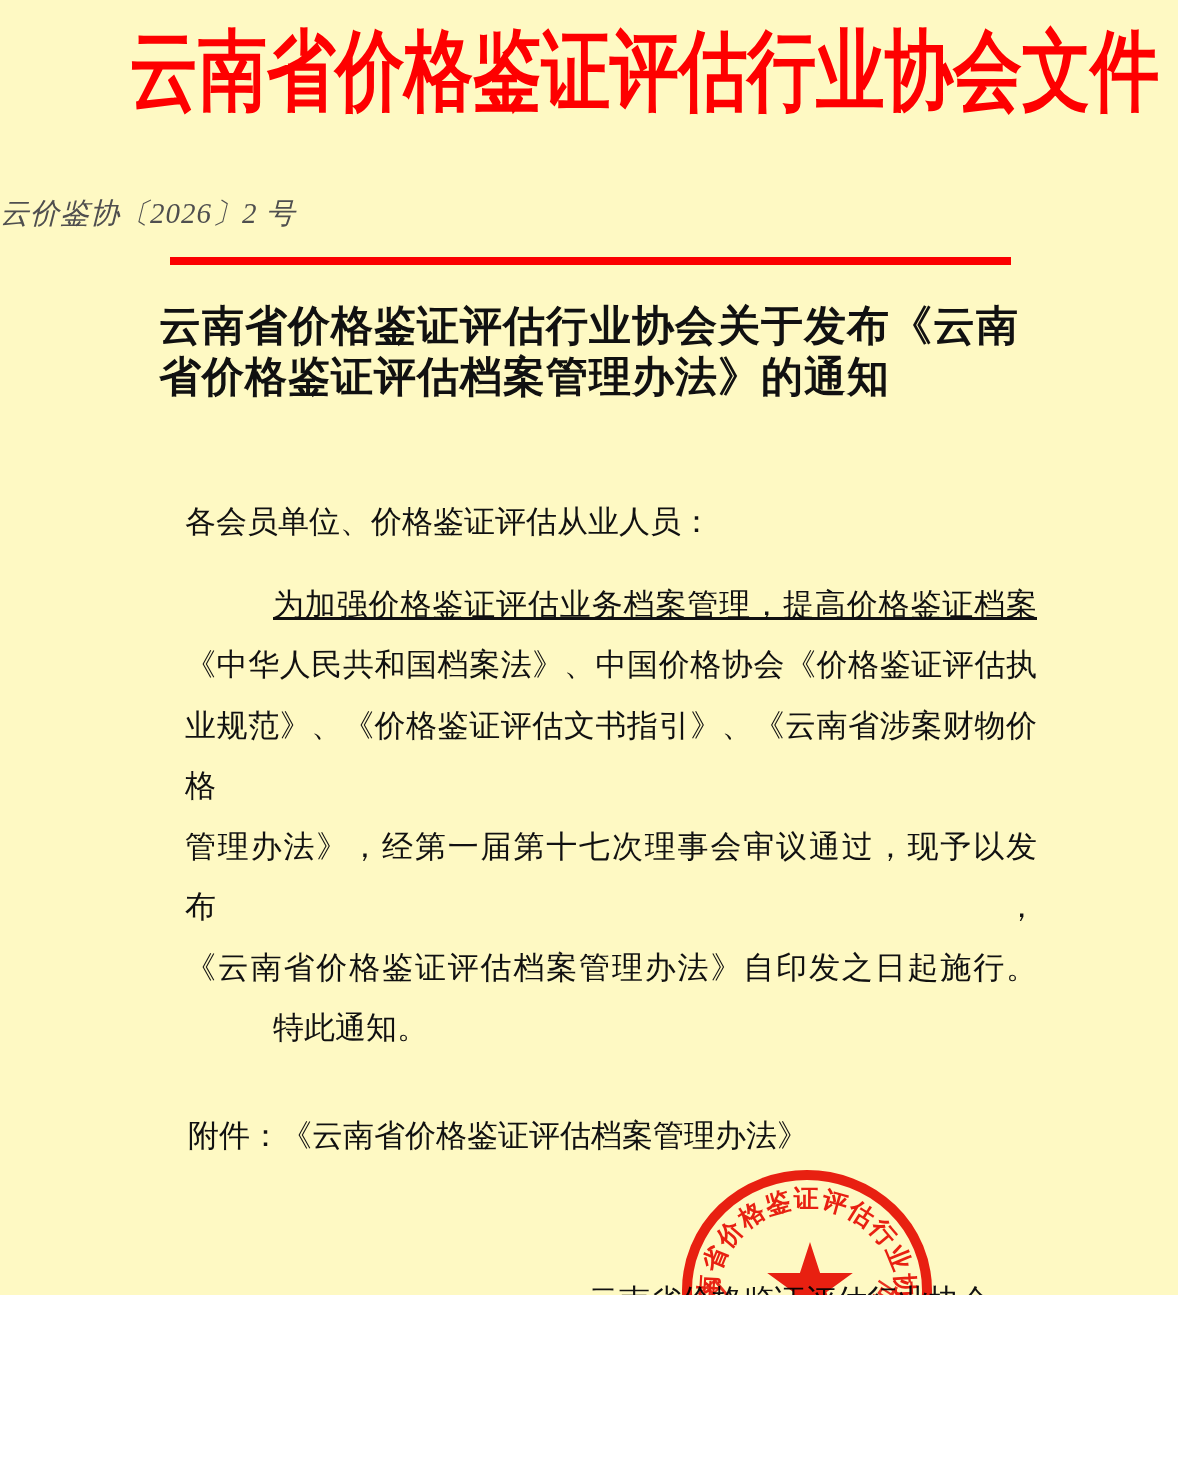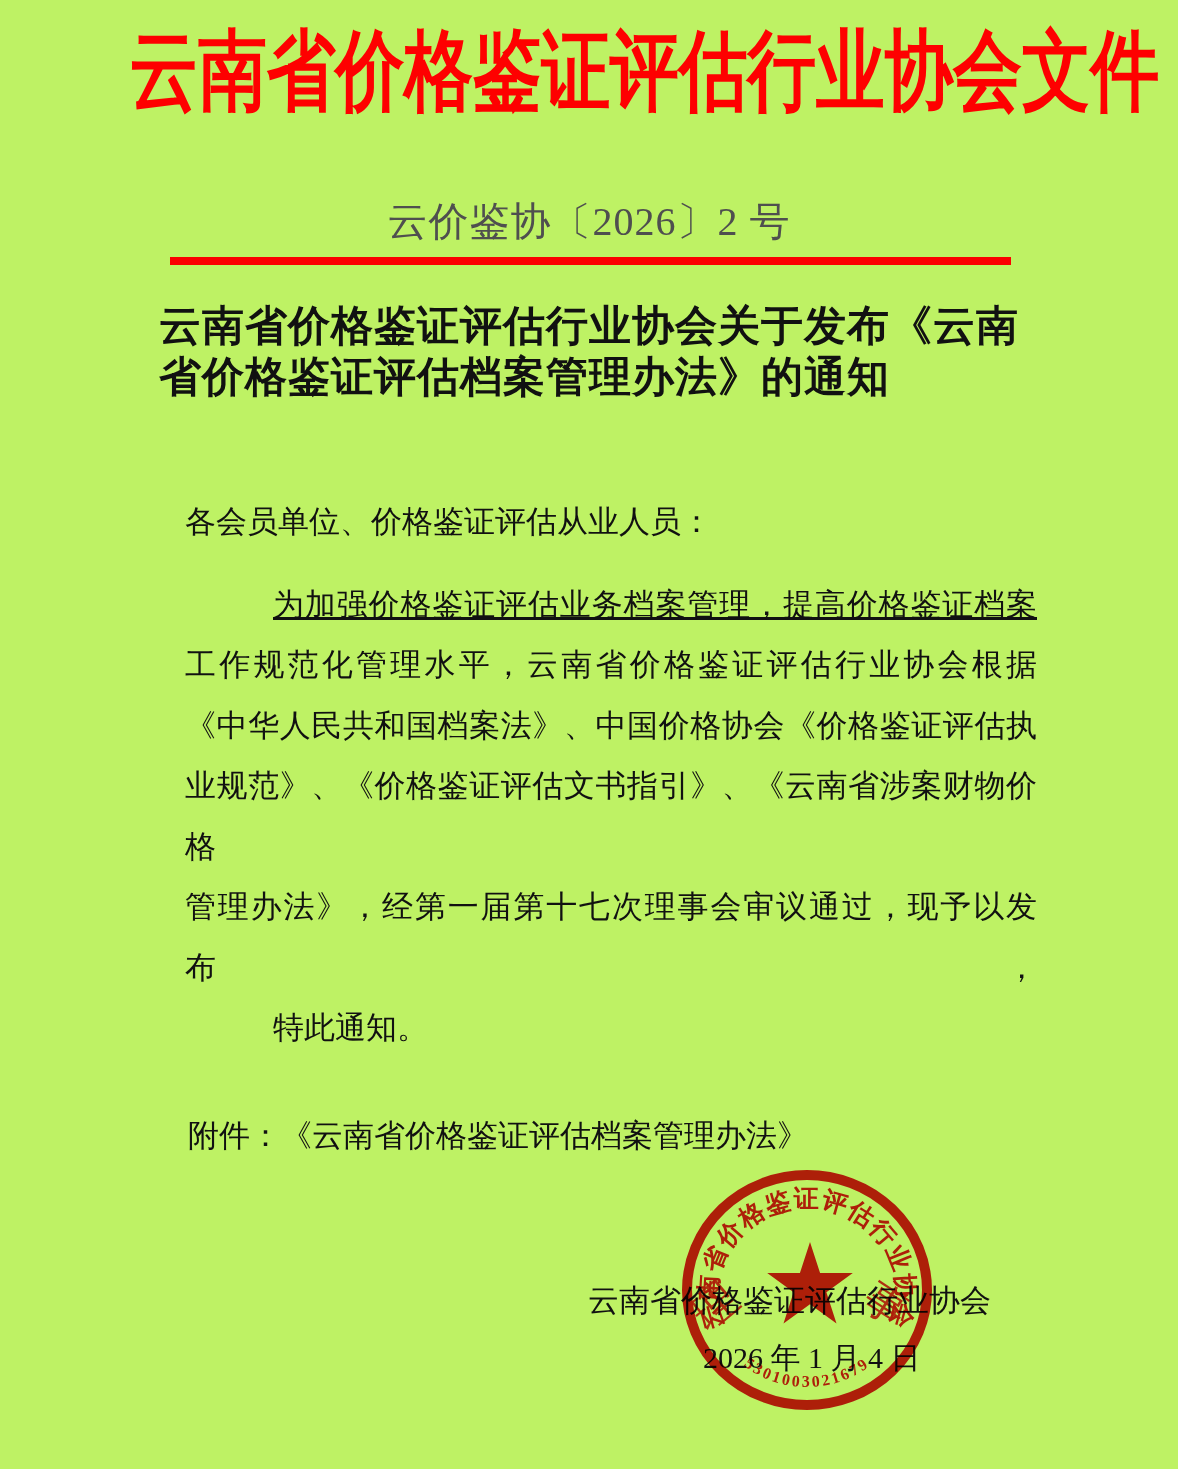--- a/index.html
+++ b/index.html
@@ -1,22 +1,22 @@
 <!DOCTYPE html>
 <html><head>
 <meta charset="utf-8">
 <style>
   html,body{margin:0;padding:0;background:#ffffff;}
-  .page{position:relative;width:1178px;height:1469px;background:#bef264;overflow:hidden;
+  .page{position:relative;width:1178px;height:1295px;background:#fef9c3;overflow:hidden;
         font-family:"Liberation Serif","DejaVu Serif",serif;color:#111;}
   .org-title{position:absolute;top:24px;left:0;width:1178px;text-align:center;
         font-size:88px;font-weight:900;line-height:1.08;white-space:nowrap;
         transform:scaleX(0.78);transform-origin:50% 0;letter-spacing:0px;}
-  .kicker{position:absolute;top:194px;left:0;width:1178px;text-align:center;
-        font-size:40px;letter-spacing:1px;}
+  .kicker{position:absolute;top:194px;left:0;width:1178px;
+        font-size:29px;letter-spacing:1px;font-style:italic;}
   .redline{position:absolute;top:257px;left:170px;width:841px;height:8px;}
   .doc-title{position:absolute;top:301px;left:159px;width:860px;text-align:left;
         font-size:42px;font-weight:bold;line-height:51px;letter-spacing:1px;}
   .body-lines{position:absolute;top:492px;left:170px;width:852px;
         font-size:31px;line-height:60.5px;margin-left:15px;}
   .bline{white-space:nowrap;}
   .bline.just{white-space:normal;text-align:justify;text-align-last:justify;text-justify:inter-character;}
   .bline.ind{text-indent:88px;}
   .attachment{position:absolute;top:1106px;left:188px;width:852px;
         font-size:31px;line-height:60.5px;white-space:nowrap;}
@@ -40,24 +40,24 @@
   <div class="redline" style="background: rgb(251, 0, 0);"></div>
 
   <div class="doc-title">
     <div>云南省价格鉴证评估行业协会关于发布《云南</div>
     <div>省价格鉴证评估档案管理办法》的通知</div>
   </div>
 
   <div class="body-lines">
       <div class="bline">各会员单位、价格鉴证评估从业人员：</div>
       <div class="bline just ind" style="margin-top: 22px; text-decoration: underline;">为加强价格鉴证评估业务档案管理，提高价格鉴证档案</div>
-      <div class="bline just">工作规范化管理水平，云南省价格鉴证评估行业协会根据</div>
       <div class="bline just">《中华人民共和国档案法》、中国价格协会《价格鉴证评估执</div>
       <div class="bline just">业规范》、《价格鉴证评估文书指引》、《云南省涉案财物价格</div>
       <div class="bline just">管理办法》，经第一届第十七次理事会审议通过，现予以发布，</div>
+      <div class="bline just">《云南省价格鉴证评估档案管理办法》自印发之日起施行。</div>
       <div class="bline ind">特此通知。</div>
     </div>
 
   <div class="attachment">附件：《云南省价格鉴证评估档案管理办法》</div>
 
   <div class="signature">云南省价格鉴证评估行业协会</div>
 
   <div class="sig-date">2026 年 1 月 4 日</div>
 
   <svg class="seal" viewBox="655 1140 310 300" xmlns="http://www.w3.org/2000/svg">

